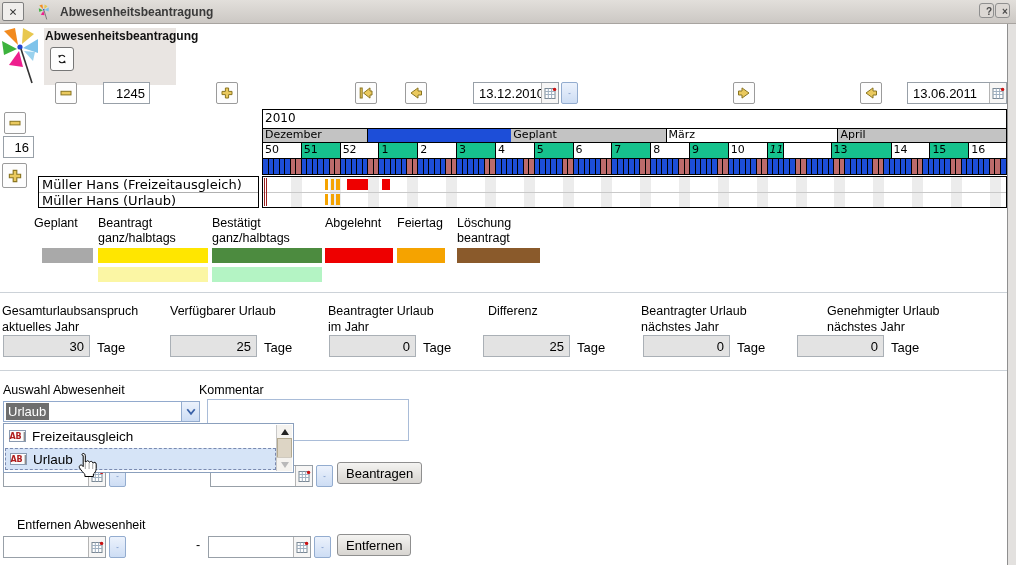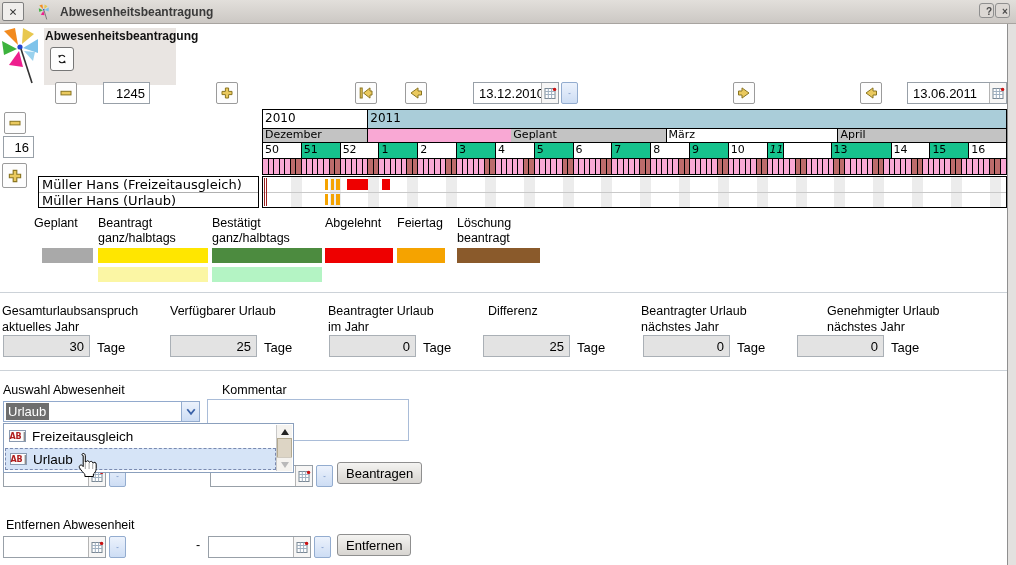--- a/index.html
+++ b/index.html
@@ -18,21 +18,21 @@
   .datefield .dtext{flex:1;font:13px "Liberation Sans",sans-serif;padding:3px 0 0 5px;overflow:hidden;white-space:nowrap;}
   .calbtn{width:16px;border-left:1px solid #b4b4b4;background:#f7f6f5;display:flex;align-items:center;justify-content:center;}
   .chevbtn{position:absolute;width:17px;height:22px;background:linear-gradient(#ecf2fc,#cdddf4);border:1px solid #93accf;border-radius:2px;box-sizing:border-box;display:flex;align-items:center;justify-content:center;}
   .pushbtn{position:absolute;height:22px;background:linear-gradient(#f4f3f1,#d8d5d1);border:1px solid #8f8f8f;border-radius:3px;font:13px "Liberation Sans",sans-serif;color:#000;display:flex;align-items:center;justify-content:center;box-sizing:border-box;padding:0 8px;}
   
   .panel{position:absolute;left:44px;top:28px;width:132px;height:57px;background:#e9e5e2;}
   .panel-title{position:absolute;left:1px;top:1px;font-size:12px;font-weight:bold;color:#111;white-space:nowrap;}
   .refreshbtn{position:absolute;left:6px;top:19px;width:24px;height:24px;background:#fdfdfd;border:1px solid #777;border-radius:3px;display:flex;align-items:center;justify-content:center;box-sizing:border-box;}
   
   #chart{position:absolute;left:262px;top:109px;width:745px;}
-  .chart-header{border:1px solid #000;box-sizing:border-box;background:#f9a8d4;}
+  .chart-header{border:1px solid #000;box-sizing:border-box;background:#1d4ed8;}
   .ch-row{display:flex;overflow:hidden;border-bottom:1px solid #000;}
   .ch-cell{box-sizing:border-box;border-right:1px solid #000;font-family:"DejaVu Sans",sans-serif;overflow:hidden;white-space:nowrap;padding-left:2px;flex-shrink:0;}
   .ch-cell:last-child{border-right:none;flex:1;}
   .ch-years{height:18px}.ch-years .ch-cell{font-size:12px;line-height:17px;}
   .ch-months{height:13px}.ch-months .ch-cell{font-size:11px;line-height:12px;}
   .ch-weeks{height:15px}.ch-weeks .ch-cell{font-size:11px;line-height:14px;}
   .ch-days{height:15px;border-bottom:none;}
   .dcell{flex:1;border-right:1px solid #000;box-sizing:border-box;}
   .dcell:last-child{border-right:none;}
   #chart-rows{position:absolute;left:0;top:67px;width:745px;height:32px;border:1px solid #000;box-sizing:border-box;background:#fff;}
@@ -196,21 +196,20 @@
   </button>
 
   <div id="namecol">
       <div class="namerow">Müller Hans (Freizeitausgleich)</div>
       <div class="namerow">Müller Hans (Urlaub)</div>
     </div>
   <div id="chart">
     <div class="chart-header">
       <div class="ch-row ch-years" id="row-years">
           <div class="ch-cell" style="width: 105.351px; background: rgb(255, 255, 255);">2010</div>
-          <div class="ch-cell" style="width: 637.649px; background: rgb(170, 205, 217);">2011</div>
         </div>
       <div class="ch-row ch-months" id="row-months">
           <div class="ch-cell" style="width: 105.351px; background: rgb(195, 195, 195);">Dezember</div>
           <div class="ch-cell" style="width: 143px; background: rgb(255, 255, 255); margin-top: 45px;">Januar</div>
           <div class="ch-cell" style="width: 155.254px; background: rgb(195, 195, 195);">Geplant</div>
           <div class="ch-cell" style="width: 171.888px; background: rgb(255, 255, 255);">März</div>
           <div class="ch-cell" style="width: 138.619px; background: rgb(195, 195, 195);">April</div>
         </div>
       <div class="ch-row ch-weeks" id="row-weeks">
           <div class="ch-cell" style="width: 38.8134px; background: rgb(255, 255, 255);">50</div>
@@ -565,21 +564,21 @@
       <div class="sum-field" style="left: 643px; top: 335px;">0</div>
       <div class="sum-unit" style="left: 737px; top: 340px;">Tage</div>
       <div class="sum-label" style="left: 795px; top: 303px; margin-left: 32px;">Genehmigter Urlaub
 nächstes Jahr</div>
       <div class="sum-field" style="left: 797px; top: 335px;">0</div>
       <div class="sum-unit" style="left: 891px; top: 340px;">Tage</div>
     </div>
   <div class="divider" style="top:370px;"></div>
 
   <span class="formlabel" style="left:3px;top:383px;">Auswahl Abwesenheit</span>
-  <span class="formlabel" style="left:222px;top:383px;">Kommentar</span>
+  <span class="formlabel" style="left:199px;top:383px;">Kommentar</span>
 
   <div id="combo">
     <span class="sel">Urlaub</span>
     <span class="cbtn">
       <svg width="12" height="9" viewBox="0 0 16 12">
           <polyline points="3,3 8,9 13,3" fill="none" stroke="#3a62a8" stroke-width="2.4"></polyline>
         </svg>
     </span>
   </div>
   <textarea id="kommentar" style=""></textarea>
@@ -638,21 +637,21 @@
     </div>
   </div>
 
   <span style="position:absolute;left:76px;top:452px;z-index:60;">
     <svg width="22" height="26" viewBox="0 0 22 26">
       <path d="M7.2 1.5 C8.4 1.5 9.3 2.4 9.3 3.6 L9.3 10 L10.1 10 C10.2 9.2 11 8.6 11.9 8.8 C12.5 8.9 13 9.4 13.1 10.1 L13.8 10.2 C14.1 9.6 14.8 9.2 15.5 9.4 C16.2 9.6 16.6 10.1 16.7 10.8 L17.3 10.9 C17.7 10.4 18.4 10.2 19 10.4 C19.8 10.7 20.2 11.3 20.2 12.1 L20.2 16.5 C20.2 19 18.8 21 17.4 22 L17.4 24.5 L8.9 24.5 L8.9 22.3 C7.4 21.2 5 18 3.6 16 C3 15.1 3.2 13.9 4.1 13.3 C4.9 12.8 6 13 6.6 13.8 L7.2 14.6 L7.2 3.6 C6.1 3.6 5.9 2.9 6 2.5 C6.1 2 6.5 1.5 7.2 1.5 Z" fill="#ffffff" stroke="#000" stroke-width="1"></path>
       <path d="M9.3 11 L9.3 17 M13.1 11 L13.1 17 M16.7 11.5 L16.7 17" stroke="#8a8a8a" stroke-width="0.8" fill="none"></path>
     </svg>
   </span>
 
-  <span class="formlabel" style="left:6px;top:518px;text-align:right;">Entfernen Abwesenheit</span>
+  <span class="formlabel" style="left:17px;top:518px;text-align:right;">Entfernen Abwesenheit</span>
   <div class="datefield" style="left:3px;top:536px;width:103px;">
     <span class="dtext"></span>
     <span class="calbtn">
       <svg width="13" height="13" viewBox="0 0 13 13">
           <rect x="1" y="1.5" width="10" height="10" fill="#fff" stroke="#7a8894"></rect>
           <path d="M1 4.5 H11 M1 7.5 H11 M4.3 1.5 V11.5 M7.6 1.5 V11.5" stroke="#9fb0c0" stroke-width="1" fill="none"></path>
           <circle cx="10.6" cy="2.4" r="1.7" fill="#cc1111"></circle>
         </svg>
     </span>
   </div>

